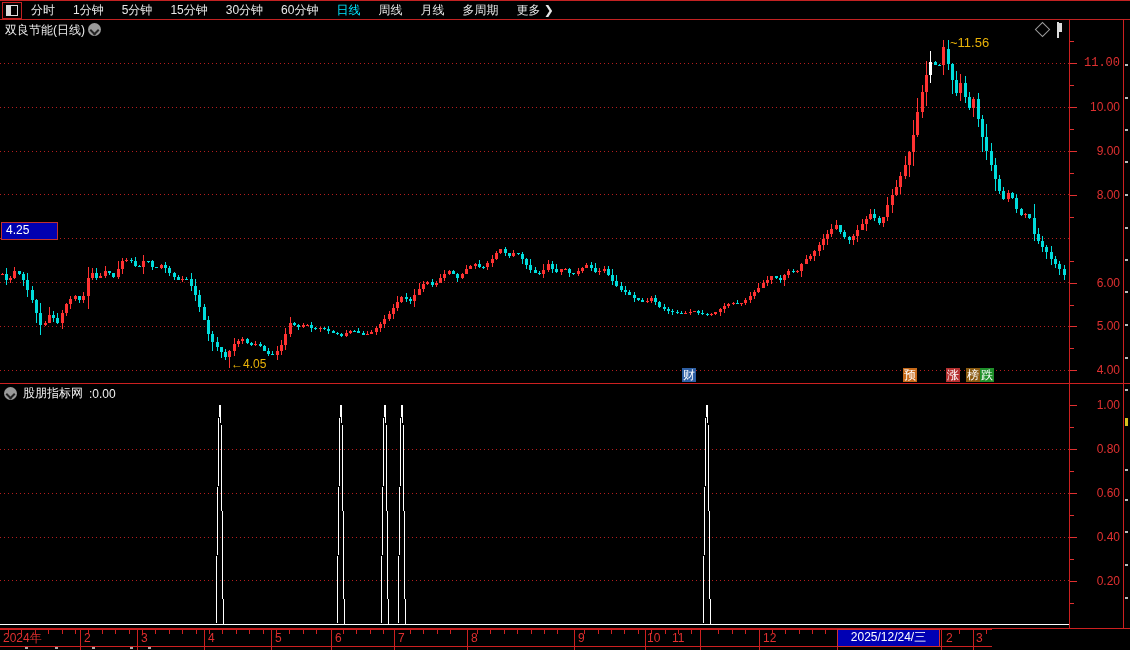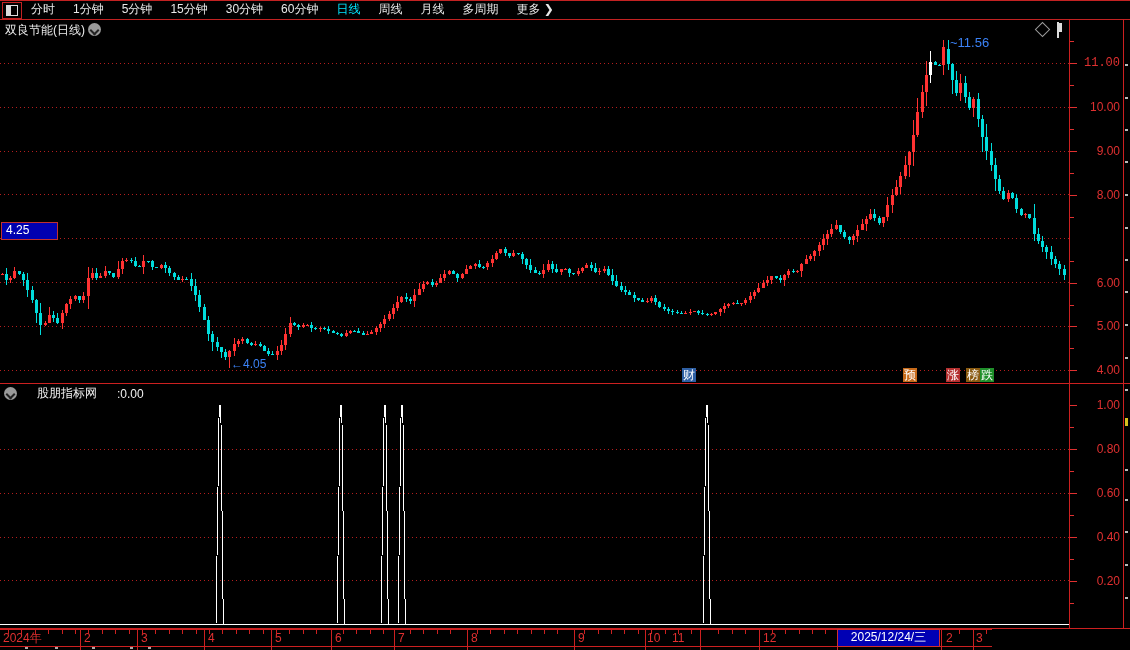--- a/index.html
+++ b/index.html
@@ -1,21 +1,21 @@
 <!DOCTYPE html>
 <html><head>
 <meta charset="utf-8">
 <style>
   html,body{margin:0;padding:0;background:#000;width:1130px;height:650px;overflow:hidden;
     font-family:"Liberation Sans",sans-serif;-webkit-font-smoothing:none;}
   #app{position:relative;width:1130px;height:650px;background:#000;}
   
   #toolbar{position:absolute;left:0;top:0;width:1130px;height:18px;border-top:1px solid #c22222;
     border-bottom:1px solid #c22222;display:flex;align-items:center;color:#e8e8e8;font-size:12px;}
-  .tb-left{display:flex;align-items:flex-start;height:100%;}
+  .tb-left{display:flex;align-items:center;height:100%;}
   .tb-item{padding:0 9px;line-height:17px;cursor:default;white-space:nowrap;}
   .tb-item.active{color:#00e5ff;}
   .tb-right{display:flex;align-items:center;height:100%;margin-left:auto;}
   .tb-rt{padding:0 10px;border-left:1px solid #c22222;line-height:17px;white-space:nowrap;}
   .tb-rt:last-child{border-right:1px solid #c22222;}
   #tb-icon-box{width:18px;height:15px;border:1px solid #c22222;margin-left:2px;display:flex;
     align-items:center;justify-content:center;}
   .split-icon{width:10px;height:9px;border:1px solid #dcdcdc;position:relative;}
   .split-icon::before{content:"";position:absolute;left:0;top:0;width:4px;height:9px;background:#dcdcdc;}
   
@@ -25,35 +25,35 @@
   .circ-chevron::before{content:"";position:absolute;left:3px;top:4px;width:5px;height:5px;
     border-right:2px solid #222;border-bottom:2px solid #222;transform:rotate(45deg);}
   #title-chev{left:88px;top:3px;}
   #diamond-ico{position:absolute;left:1037px;top:4px;width:9px;height:9px;border:1px solid #9a9a9a;
     transform:rotate(45deg);}
   #layout-ico{position:absolute;left:1057px;top:3px;}
   
   #main-chart{position:absolute;left:0;top:40px;width:1069px;height:344px;}
   #ind-panel{position:absolute;left:0;top:402px;width:1069px;height:226px;}
   #ind-header{position:absolute;left:4px;top:386px;height:15px;color:#f0f0f0;font-size:12px;
-    display:flex;align-items:center;gap:20px;}
+    display:flex;align-items:center;gap:6px;}
   #ind-chev{position:relative;width:13px;height:13px;flex:0 0 13px;}
   #sep-panels{position:absolute;left:0;top:383px;width:1130px;height:1px;background:#cc2020;}
   #sep-dates{position:absolute;left:0;top:628px;width:1130px;height:1px;background:#cc2020;}
   #vline-axis{position:absolute;left:1069px;top:19px;width:1px;height:610px;background:#cc2020;}
   #vline-edge{position:absolute;left:1123px;top:19px;width:1px;height:610px;background:#cc2020;}
   
   #axis-col{position:absolute;left:1070px;top:19px;width:53px;height:610px;}
   .ax-label{position:absolute;right:3px;color:#e03030;font-size:12px;line-height:12px;}
   .ax-tick{position:absolute;left:0;height:1px;background:#e03030;}
   #price-box{position:absolute;left:1px;width:51px;height:16px;background:#0000b0;
     border:1px solid #c03030;color:#fff;font-size:12px;line-height:15px;padding-left:4px;}
   
   .badge{position:absolute;height:14px;font-size:12px;line-height:14px;color:#fff;padding:0 1px;}
-  .anno{position:absolute;color:#3b82f6;font-size:13px;}
+  .anno{position:absolute;color:#eab308;font-size:13px;}
   
   #date-axis{position:absolute;left:0;top:629px;width:992px;height:18px;overflow:visible;}
   #da-top{position:absolute;left:0;top:0;width:992px;height:1px;background:#cc2020;}
   #da-bot{position:absolute;left:0;top:17px;width:992px;height:1px;background:#cc2020;}
   .da-label{position:absolute;top:3px;color:#e03030;font-size:12px;line-height:13px;white-space:nowrap;}
   .da-vline{position:absolute;top:0;width:1px;height:17px;background:#cc2020;}
   .da-tick{position:absolute;width:1px;height:4px;background:#cc2020;}
   #date-box{position:absolute;top:0;height:16px;background:#0000b4;border:1px solid #d03030;
     color:#fff;font-size:12px;line-height:15px;text-align:center;}
   

